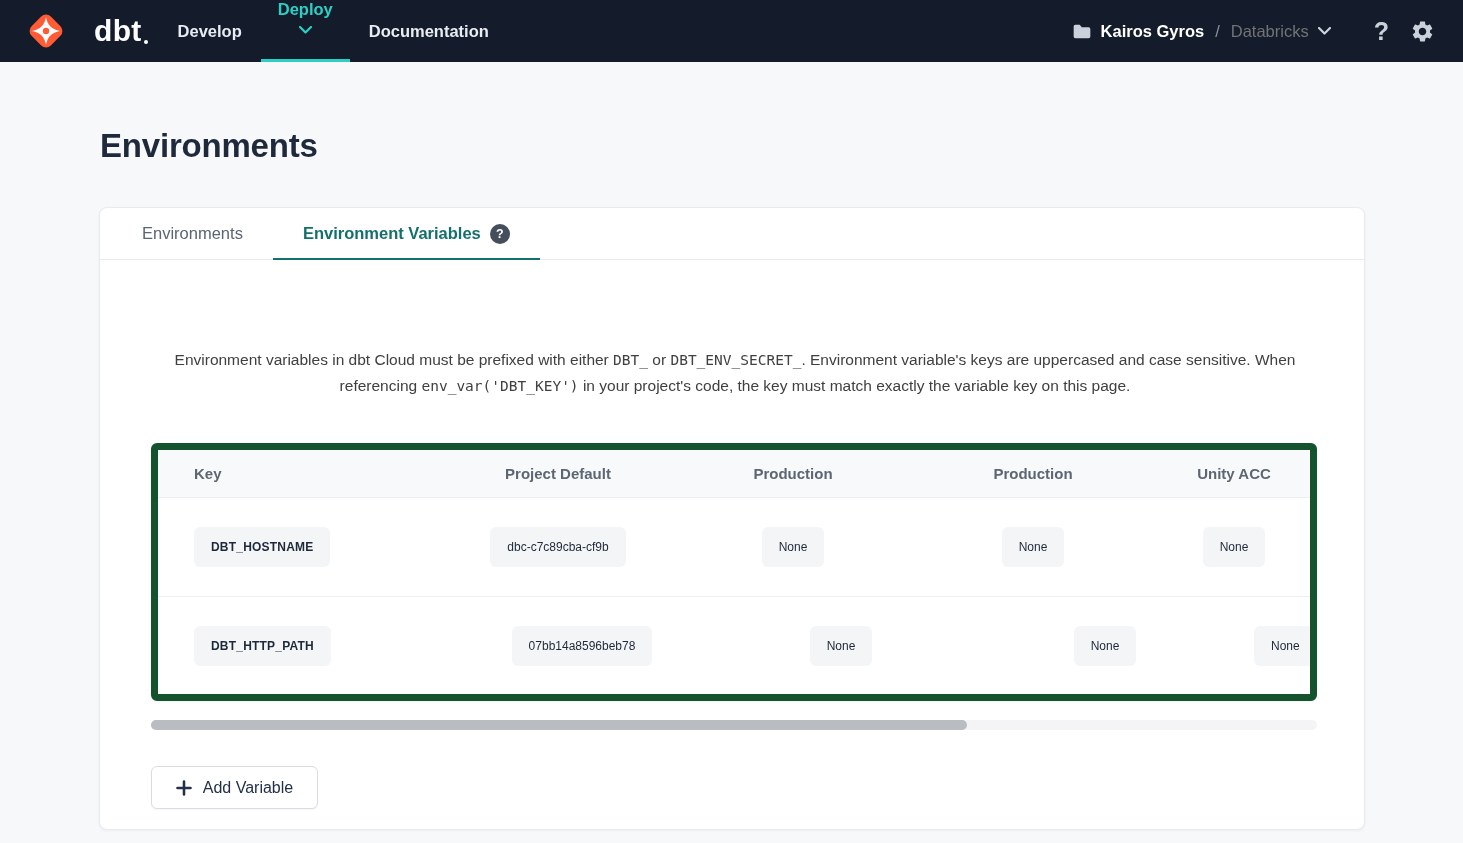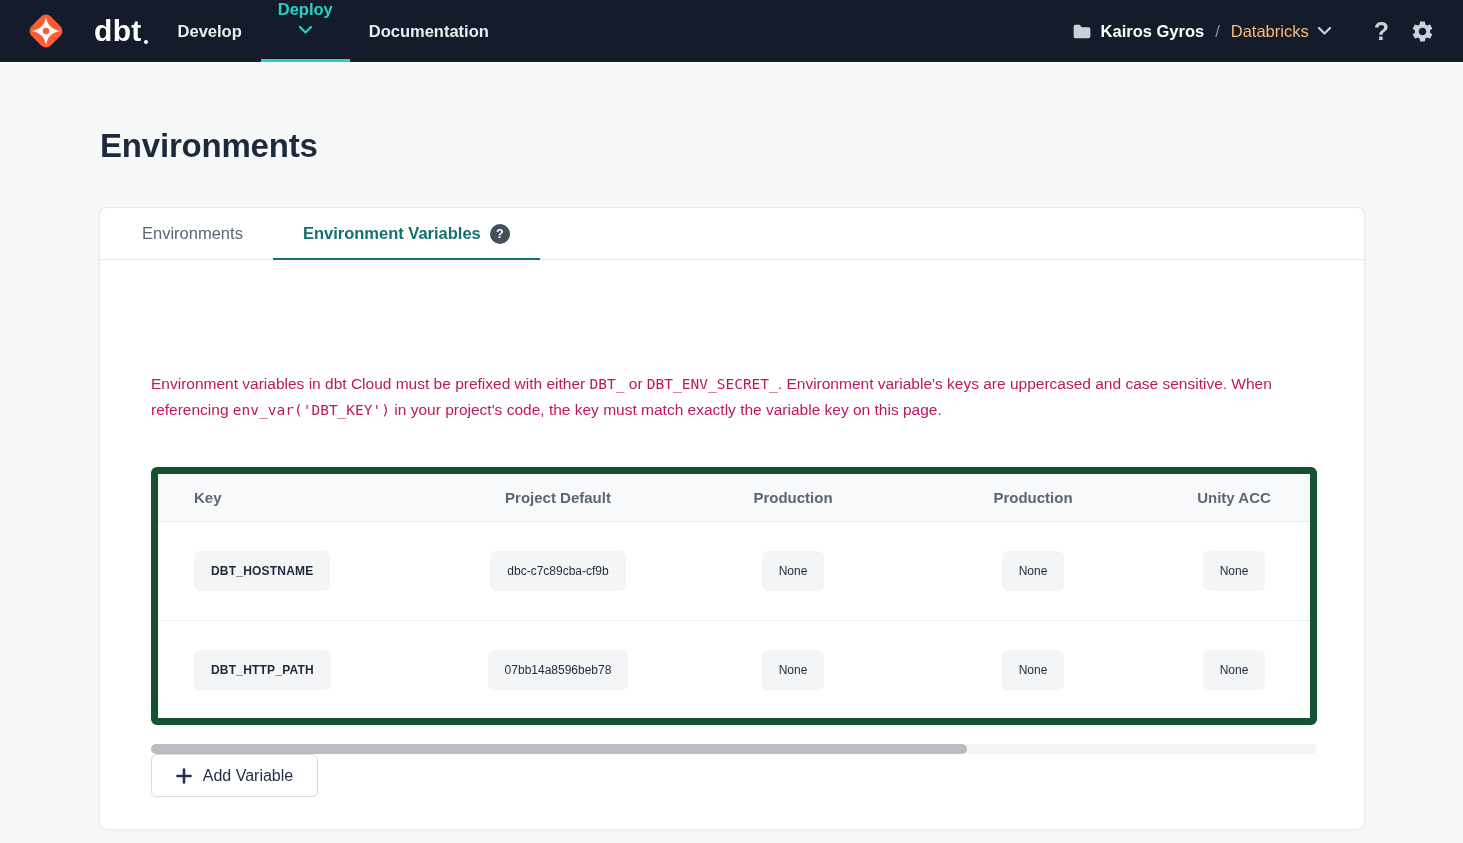--- a/index.html
+++ b/index.html
@@ -75,21 +75,21 @@
     display: flex;
     align-items: center;
     gap: 9px;
     color: #d2d7df;
     font-size: 16.5px;
     cursor: pointer;
     margin-right: 22px;
   }
   .account-name { font-weight: 700; color: #ffffff; }
   .path-sep { color: #8a92a0; font-weight: 400; padding: 0 2px; }
-  .project-name { color: #fdba74; font-weight: 400; }
+  .project-name { color: #737373; font-weight: 400; }
   .icon-button {
     color: #cbd1da;
     cursor: pointer;
     display: flex;
     align-items: center;
     justify-content: center;
     background: none;
     border: none;
   }
   .question-glyph { font-size: 25px; font-weight: 700; font-family: "Liberation Sans", sans-serif; }
@@ -146,25 +146,26 @@
     font-size: 12.5px;
     font-weight: 700;
     display: flex;
     align-items: center;
     justify-content: center;
     cursor: pointer;
   }
   .card-content { padding: 0 49px 0 51px; }
 
   .description {
-    margin-top: 111px;
+    margin-top: 87px;
     width: 1168px;
     font-size: 15.5px;
     line-height: 25px;
-    color: #be185d;
+    color: #404040;
+    text-align: center;
   }
   .code {
     font-family: "DejaVu Sans Mono", monospace;
     font-size: 14.5px;
   }
 
   
   .env-table {
     margin-top: 44px;
     width: 1166px;
@@ -183,21 +184,21 @@
     height: 48px;
     background: #f8f9fb;
     border-bottom: 1px solid #eceef1;
     font-size: 15px;
     font-weight: 700;
     color: #5d6673;
   }
   .th { text-align: center; }
   .th.key-col { text-align: left; padding-left: 36px; }
   .t-row { height: 98px; }
-  .t-row + .t-row { border-top: 1px solid #eceef1; }
+  .t-row + .t-row { border-top: 1px solid #eceef1; gap: 24px; }
   .cell { display: flex; justify-content: center; }
   .cell.key-col { justify-content: flex-start; padding-left: 36px; }
   .chip {
     background: #f4f5f7;
     border-radius: 6px;
     padding: 13px 17px;
     font-size: 12px;
     color: #1d2939;
     cursor: pointer;
     white-space: nowrap;
@@ -219,20 +220,21 @@
     left: 0; top: 0;
     height: 10px;
     width: 70%;
     background: #b9bcc0;
     border-radius: 5px;
     cursor: grab;
   }
 
   
   .add-variable-btn {
+    margin-top: 36px;
     width: 167px;
     height: 43px;
     background: #ffffff;
     border: 1px solid #d9dce2;
     border-radius: 6px;
     box-shadow: 0 1px 2px rgba(22,33,56,0.04);
     display: flex;
     align-items: center;
     justify-content: center;
     gap: 11px;

